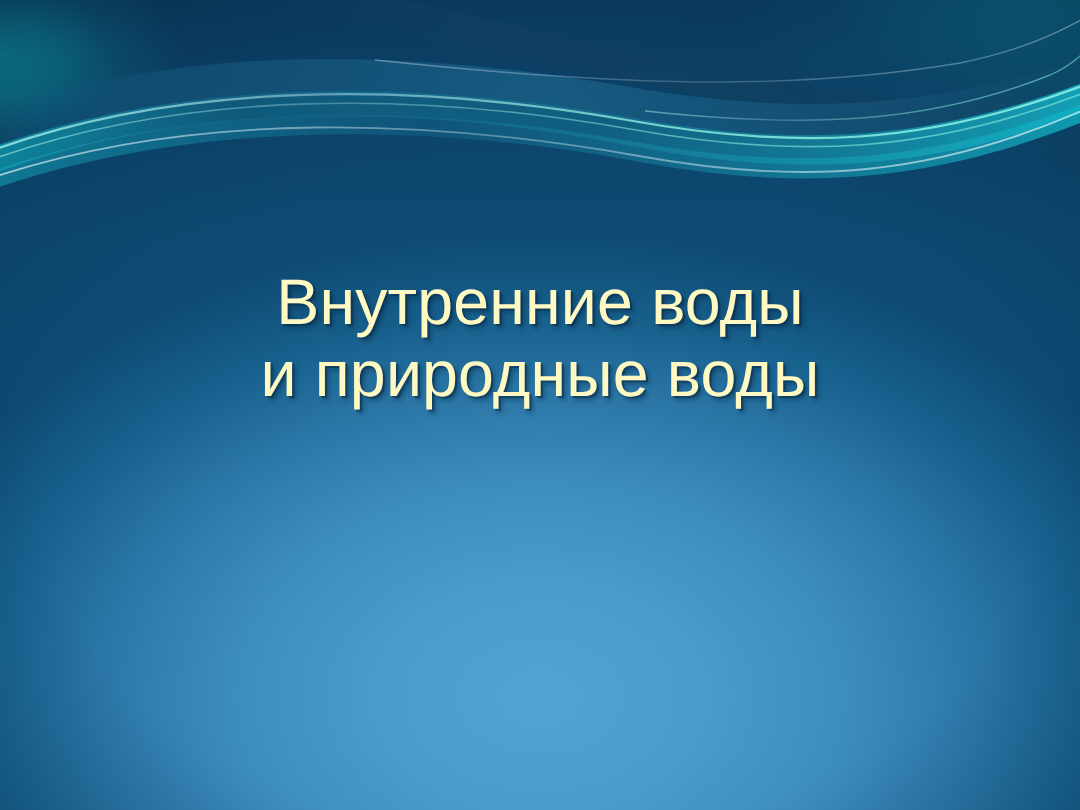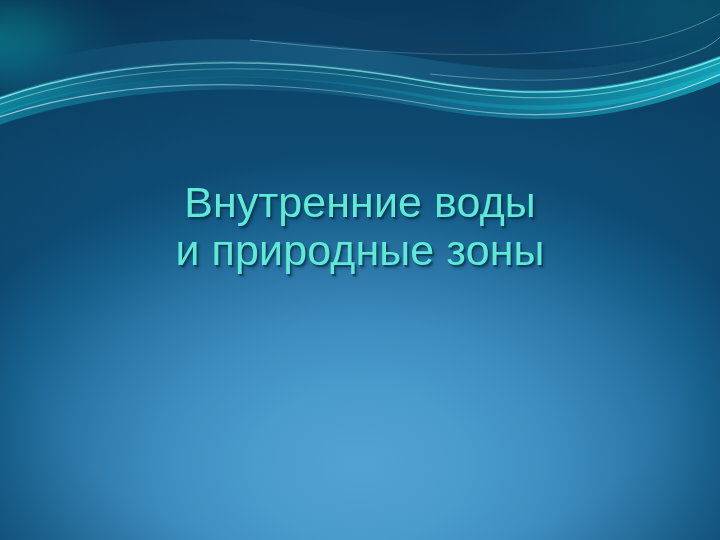--- a/index.html
+++ b/index.html
@@ -92,21 +92,21 @@
   .title-block {
     position: absolute;
     left: 58px;
     right: 58px;
     top: 178px;
     text-align: center;
   }
 
   .title-line {
     display: block;
-    color: #5eead4;
+    color: #fef9c3;
     font-size: 43px;
     line-height: 48px;
     font-weight: 400;
     letter-spacing: 0.1px;
     white-space: nowrap;
     text-shadow:
       1.5px 1.5px 0 rgba(9,46,76,0.55),
       2.5px 2.5px 3px rgba(7,38,64,0.42);
   }
 </style>
@@ -184,16 +184,16 @@
 
     <path d="M -10,120 C 130,72 290,80 426,104 C 536,124 624,118 730,70" fill="none" stroke="url(#gFilWh)" stroke-width="1.2"></path>
 
     <path d="M 250,40 C 400,56 520,62 640,42 C 680,34 706,22 730,8" fill="none" stroke="url(#gFilWh)" stroke-width="0.9" opacity="0.55"></path>
 
     <path d="M 430,74 C 540,86 620,82 700,50 C 716,43 724,34 732,24" fill="none" stroke="url(#gFilCy)" stroke-width="0.9" opacity="0.6"></path>
   </svg>
 
   <div class="title-block">
     <span class="title-line">Внутренние воды</span>
-    <span class="title-line">и природные зоны</span>
+    <span class="title-line">и природные воды</span>
   </div>
 
 </div>
 
 </body></html>

